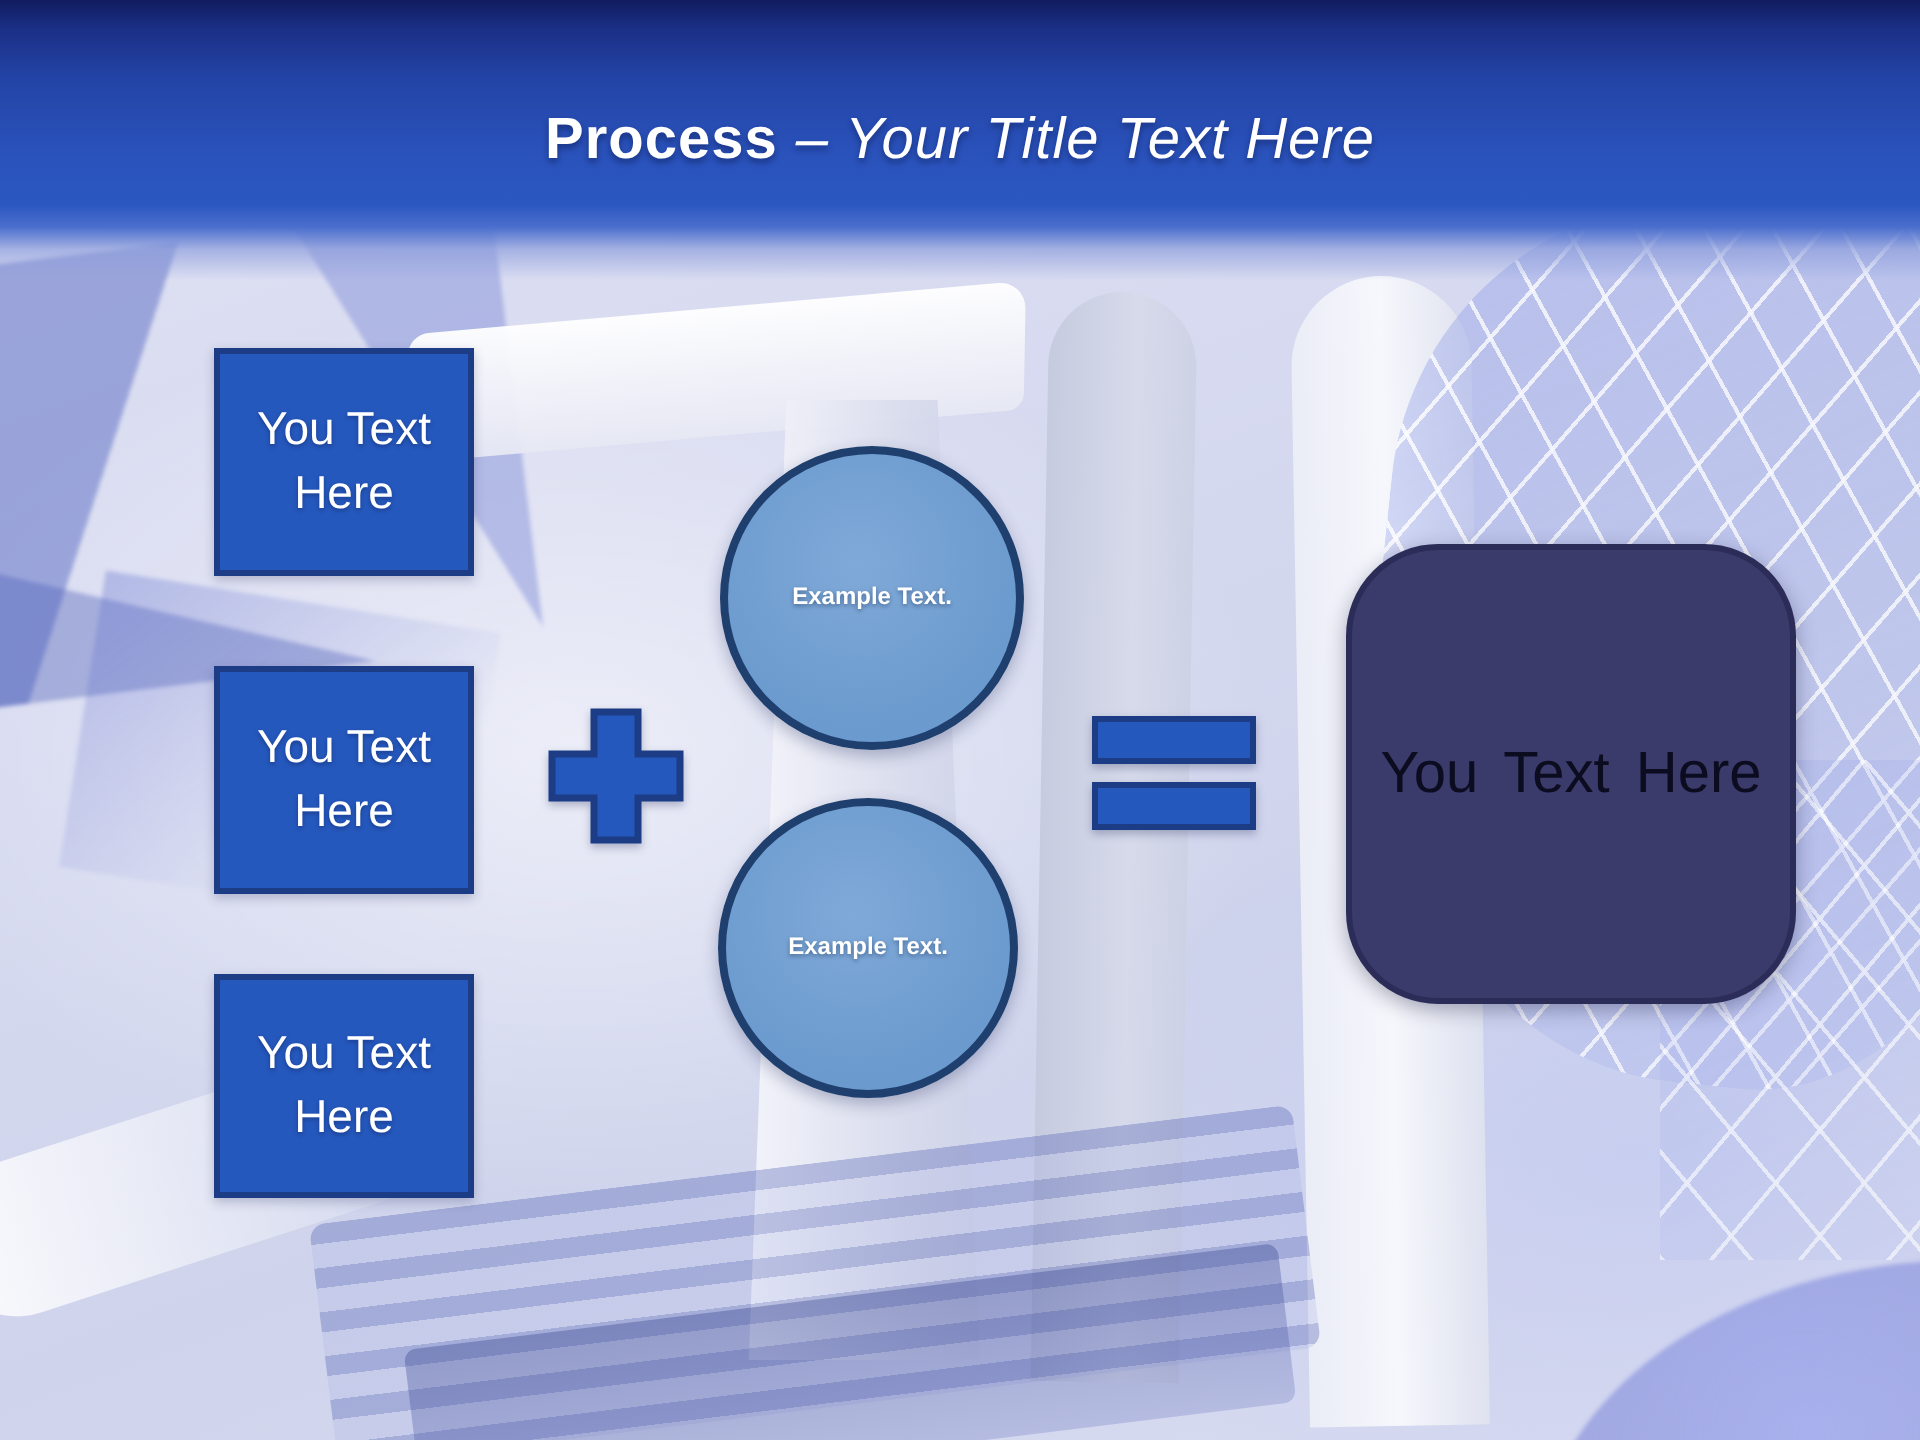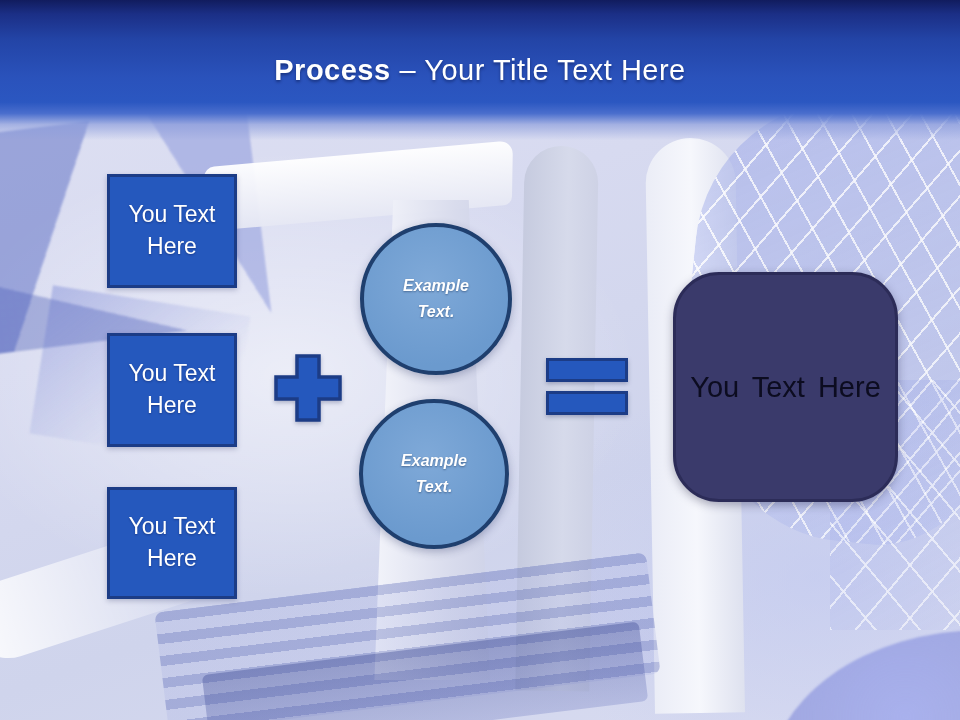--- a/index.html
+++ b/index.html
@@ -67,38 +67,38 @@
     filter:blur(1px);}
   
   .titlebar{position:absolute;left:0;top:0;width:960px;height:140px;z-index:3;
     background:linear-gradient(180deg,
       var(--header-top) 0%, #1b2f86 10%, #2344a6 28%, #2a52bb 55%,
       var(--header-blue) 73%, #4a6ecd 81%, rgba(141,158,220,0.7) 89%, rgba(214,218,240,0) 100%);}
   .title{position:absolute;left:0;top:54px;width:100%;text-align:center;
     color:var(--title-color);font-size:29px;font-weight:400;letter-spacing:0.5px;
     text-shadow:0 2px 3px rgba(5,15,60,0.45);}
   .t-bold{font-weight:700;margin-top:11px;}
-  .t-reg{margin-left:9px;}
+  .t-reg{margin-left:9px;font-style:italic;}
   
   .fg{position:absolute;inset:0;z-index:5;}
   .box{position:absolute;left:107px;width:130px;height:114px;
     background:var(--shape-fill);border:3px solid var(--shape-border);
     display:flex;align-items:center;justify-content:center;text-align:center;
     color:var(--box-text);font-size:23px;line-height:1.38;padding:4px;
     text-shadow:0 1px 2px rgba(10,20,70,0.4);
     box-shadow:0 2px 5px rgba(30,40,90,0.25);}
   .box1{top:174px;} .box2{top:333px;} .box3{top:487px;height:112px;}
   .plus{position:absolute;left:273px;top:353px;width:70px;height:70px;
     filter:drop-shadow(0 2px 2px rgba(30,40,90,0.3));}
   .plus path{fill:var(--shape-fill);stroke:var(--shape-border);stroke-width:3.5;}
   .circle{position:absolute;border-radius:50%;width:152px;height:152px;
     background:radial-gradient(circle at 45% 38%, #7fa9d8, var(--circle-fill) 70%);
     border:4px solid var(--circle-border);
     display:flex;align-items:center;justify-content:center;text-align:center;
-    color:#fff;font-size:16px;font-weight:700;font-style:italic;line-height:1.65;
+    color:#fff;font-size:12px;font-weight:700;line-height:1.65;
     text-shadow:0 1px 2px rgba(15,35,70,0.45);
     box-shadow:0 3px 8px rgba(30,40,90,0.3);}
   .circle1{left:360px;top:223px;}
   .circle2{left:359px;top:399px;width:150px;height:150px;}
   .circle span{display:block;width:104px;}
   .equals{position:absolute;left:546px;top:358px;width:82px;
     display:flex;flex-direction:column;gap:9px;
     filter:drop-shadow(0 2px 2px rgba(30,40,90,0.3));}
   .equals .bar{width:82px;height:24px;background:var(--shape-fill);border:3px solid var(--shape-border);}
   .result{position:absolute;left:673px;top:272px;width:225px;height:230px;

